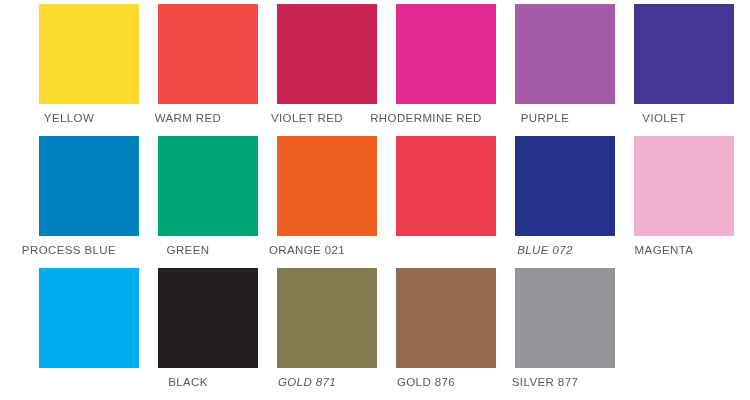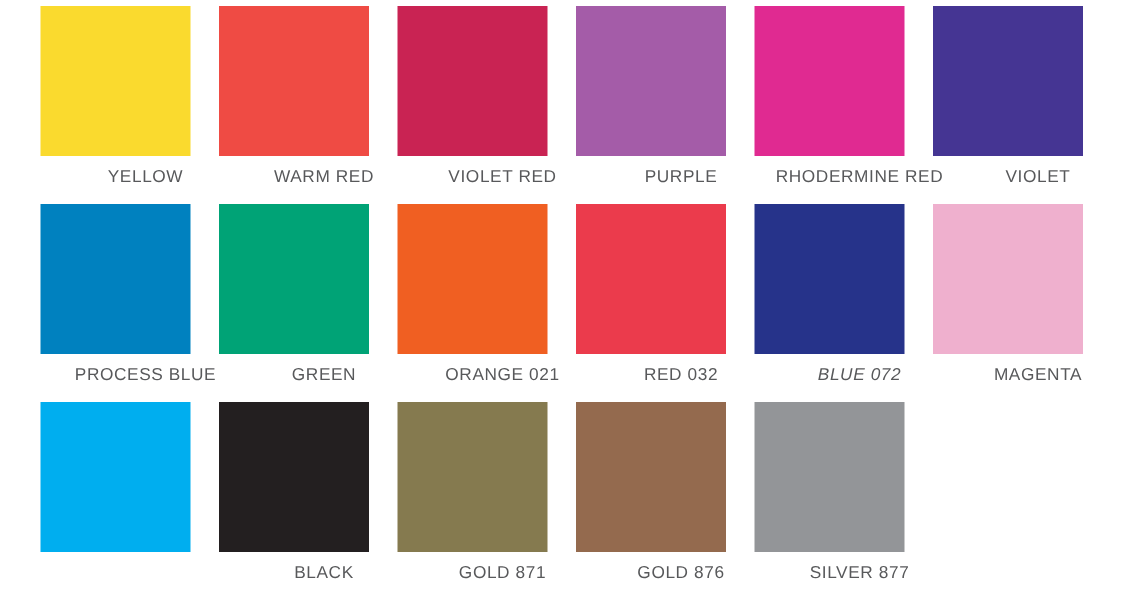--- a/index.html
+++ b/index.html
@@ -21,21 +21,21 @@
     grid-template-columns: repeat(6, 100px);
     grid-template-rows: repeat(3, 1fr);
     column-gap: 19px;
     row-gap: 0px;
     padding: 4px 0 0 27px;
   }
   .swatch-cell {
     width: 112px;
     display: flex;
     flex-direction: column;
-    align-items: flex-start;
+    align-items: flex-end;
   }
   .swatch-chip {
     width: 100px;
     height: 100px;
     display: block;
   }
   .swatch-label {
     display: block;
     width: 140px;
     text-align: center;
@@ -58,65 +58,64 @@
     </div>
     <div class="swatch-cell">
       <div class="swatch-chip" style="background: rgb(239, 75, 68);"></div>
       <span class="swatch-label" style="color: rgb(88, 89, 91);">WARM RED</span>
     </div>
     <div class="swatch-cell">
       <div class="swatch-chip" style="background: rgb(201, 35, 83);"></div>
       <span class="swatch-label" style="color: rgb(88, 89, 91);">VIOLET RED</span>
     </div>
     <div class="swatch-cell">
+      <div class="swatch-chip" style="background: rgb(224, 42, 145);"></div>
+      <span class="swatch-label" style="color: rgb(88, 89, 91);">RHODERMINE RED</span>
+    </div>
+    <div class="swatch-cell">
       <div class="swatch-chip" style="background: rgb(164, 92, 168);"></div>
       <span class="swatch-label" style="color: rgb(88, 89, 91);">PURPLE</span>
-    </div>
-    <div class="swatch-cell">
-      <div class="swatch-chip" style="background: rgb(224, 42, 145);"></div>
-      <span class="swatch-label" style="color: rgb(88, 89, 91);">RHODERMINE RED</span>
     </div>
     <div class="swatch-cell">
       <div class="swatch-chip" style="background: rgb(69, 53, 147);"></div>
       <span class="swatch-label" style="color: rgb(88, 89, 91);">VIOLET</span>
     </div>
     <div class="swatch-cell">
       <div class="swatch-chip" style="background: rgb(0, 129, 191);"></div>
       <span class="swatch-label" style="color: rgb(88, 89, 91);">PROCESS BLUE</span>
     </div>
     <div class="swatch-cell">
       <div class="swatch-chip" style="background: rgb(0, 163, 118);"></div>
       <span class="swatch-label" style="color: rgb(88, 89, 91);">GREEN</span>
     </div>
     <div class="swatch-cell">
       <div class="swatch-chip" style="background: rgb(240, 95, 34);"></div>
       <span class="swatch-label" style="color: rgb(88, 89, 91);">ORANGE 021</span>
     </div>
     <div class="swatch-cell">
       <div class="swatch-chip" style="background: rgb(235, 59, 76);"></div>
-      <span class="swatch-label" style="color: rgb(88, 89, 91);">RED 032</span>
     </div>
     <div class="swatch-cell">
       <div class="swatch-chip" style="background: rgb(38, 51, 138);"></div>
       <span class="swatch-label" style="color: rgb(88, 89, 91); font-style: italic;">BLUE 072</span>
     </div>
     <div class="swatch-cell">
       <div class="swatch-chip" style="background: rgb(239, 176, 206);"></div>
       <span class="swatch-label" style="color: rgb(88, 89, 91);">MAGENTA</span>
     </div>
     <div class="swatch-cell">
       <div class="swatch-chip" style="background: rgb(0, 174, 239);"></div>
     </div>
     <div class="swatch-cell">
       <div class="swatch-chip" style="background: rgb(35, 31, 32);"></div>
       <span class="swatch-label" style="color: rgb(88, 89, 91);">BLACK</span>
     </div>
     <div class="swatch-cell">
       <div class="swatch-chip" style="background: rgb(133, 122, 79);"></div>
-      <span class="swatch-label" style="color: rgb(88, 89, 91);">GOLD 871</span>
+      <span class="swatch-label" style="color: rgb(88, 89, 91); font-style: italic;">GOLD 871</span>
     </div>
     <div class="swatch-cell">
       <div class="swatch-chip" style="background: rgb(148, 106, 78);"></div>
       <span class="swatch-label" style="color: rgb(88, 89, 91);">GOLD 876</span>
     </div>
     <div class="swatch-cell">
       <div class="swatch-chip" style="background: rgb(147, 149, 152);"></div>
       <span class="swatch-label" style="color: rgb(88, 89, 91);">SILVER 877</span>
     </div>
   </div>

